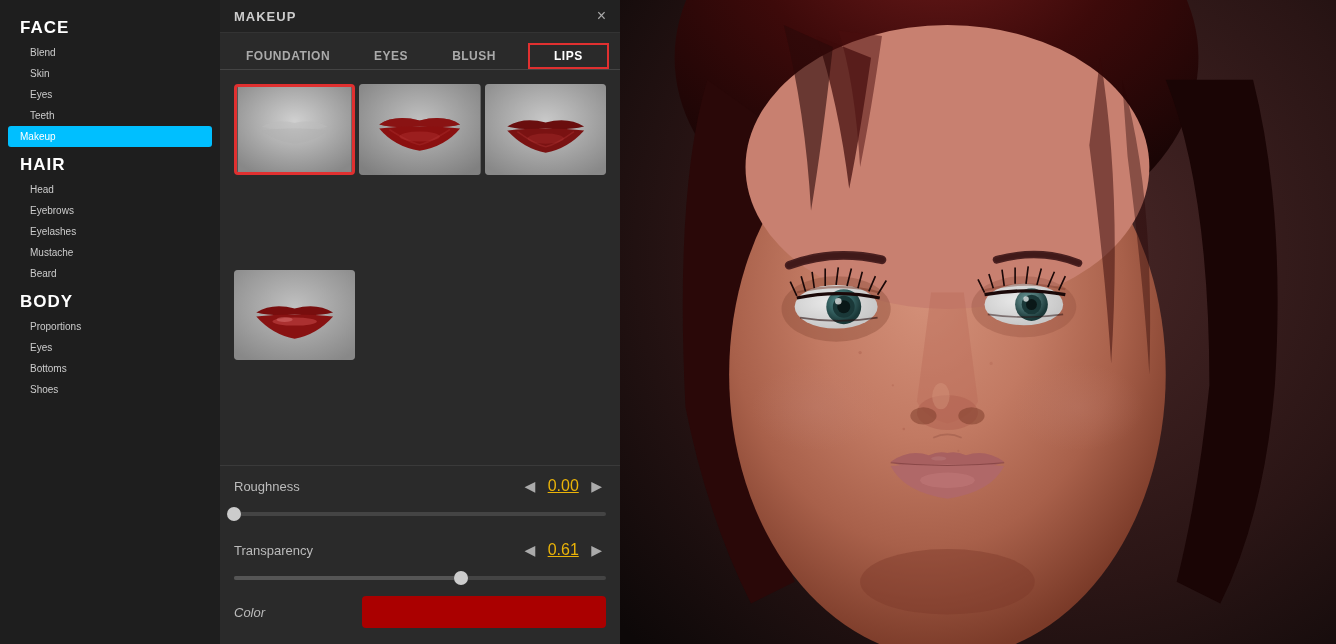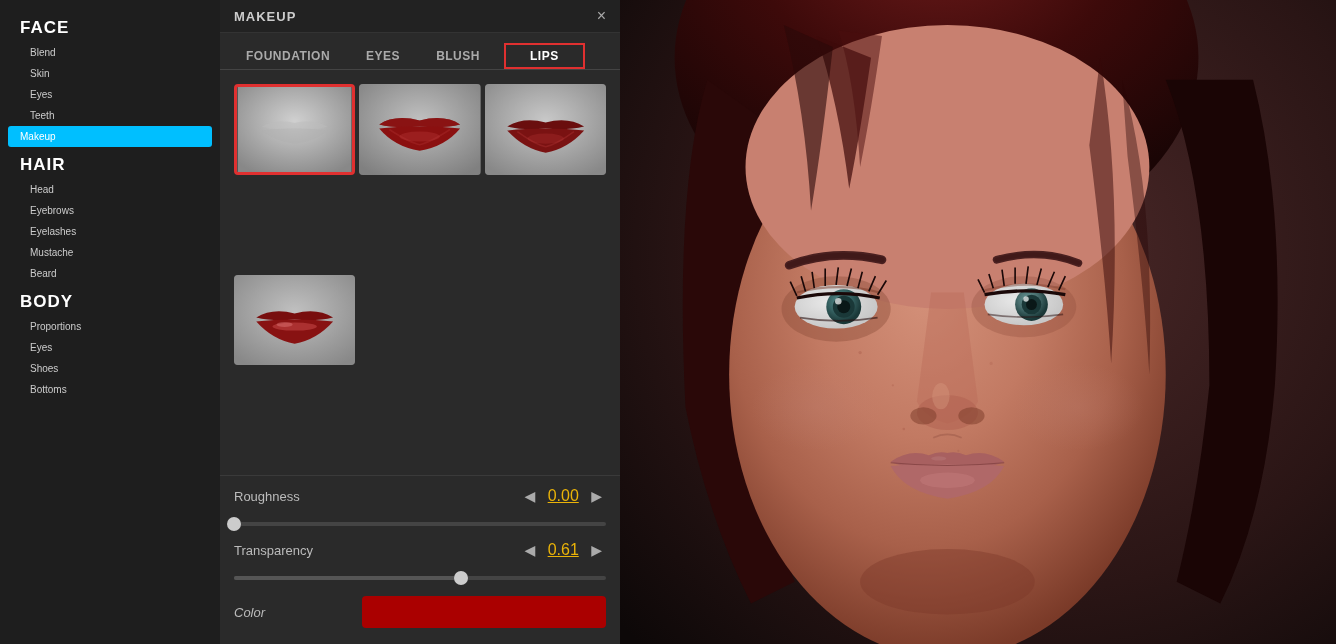--- a/index.html
+++ b/index.html
@@ -69,21 +69,21 @@
       cursor: pointer;
       background: none;
       border: none;
       line-height: 1;
     }
 
     
     #tabs {
       display: flex;
       padding: 10px 14px 0 14px;
-      gap: 12px;
+      gap: 20px;
       border-bottom: 1px solid #444;
     }
     .tab {
       color: #aaa;
       font-size: 12px;
       padding: 6px 12px;
       cursor: pointer;
       border: none;
       background: none;
       letter-spacing: 0.5px;
@@ -229,22 +229,22 @@
   <div class="section-header">HAIR</div>
   <div class="sidebar-item">Head</div>
   <div class="sidebar-item">Eyebrows</div>
   <div class="sidebar-item">Eyelashes</div>
   <div class="sidebar-item">Mustache</div>
   <div class="sidebar-item">Beard</div>
 
   <div class="section-header">BODY</div>
   <div class="sidebar-item">Proportions</div>
   <div class="sidebar-item">Eyes</div>
+  <div class="sidebar-item">Bottoms</div>
   <div class="sidebar-item">Shoes</div>
-  <div class="sidebar-item">Bottoms</div>
 </div>
 
 <div id="panel">
   <div id="panel-header">
     <span id="panel-title">MAKEUP</span>
     <button id="close-btn">×</button>
   </div>
 
   <div id="tabs">
     <button class="tab">FOUNDATION</button>
@@ -339,21 +339,21 @@
         <button class="arrow-btn">▶</button>
       </div>
     </div>
     <div class="slider-row">
       <div class="slider-track">
         <div class="slider-fill" style="width:0%;"></div>
         <div class="slider-thumb" style="left:0%;"></div>
       </div>
     </div>
 
-    <div class="control-row" style="margin-top:14px;">
+    <div class="control-row" style="margin-top:24px;">
       <span class="control-label">Transparency</span>
       <div class="control-value-area">
         <button class="arrow-btn">◀</button>
         <span class="value-display">0.61</span>
         <button class="arrow-btn">▶</button>
       </div>
     </div>
     <div class="slider-row">
       <div class="slider-track">
         <div class="slider-fill" style="width:61%;"></div>

